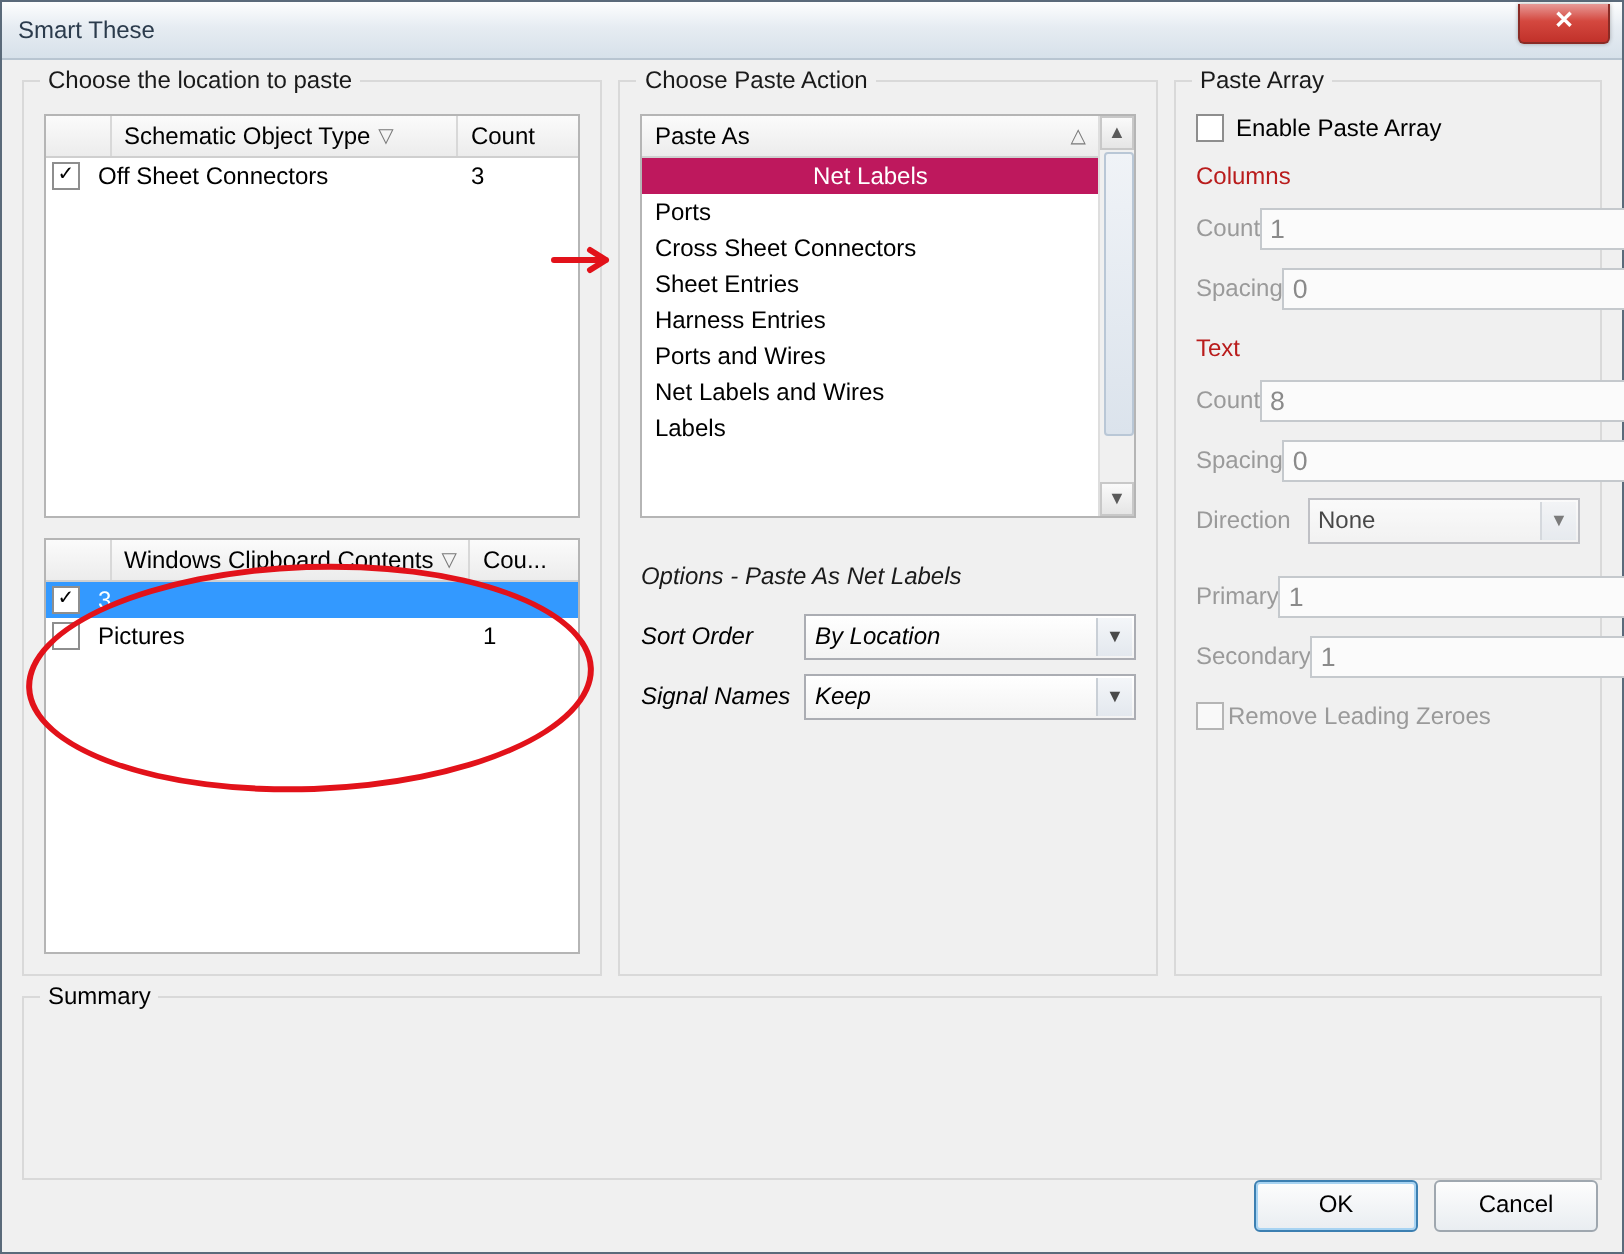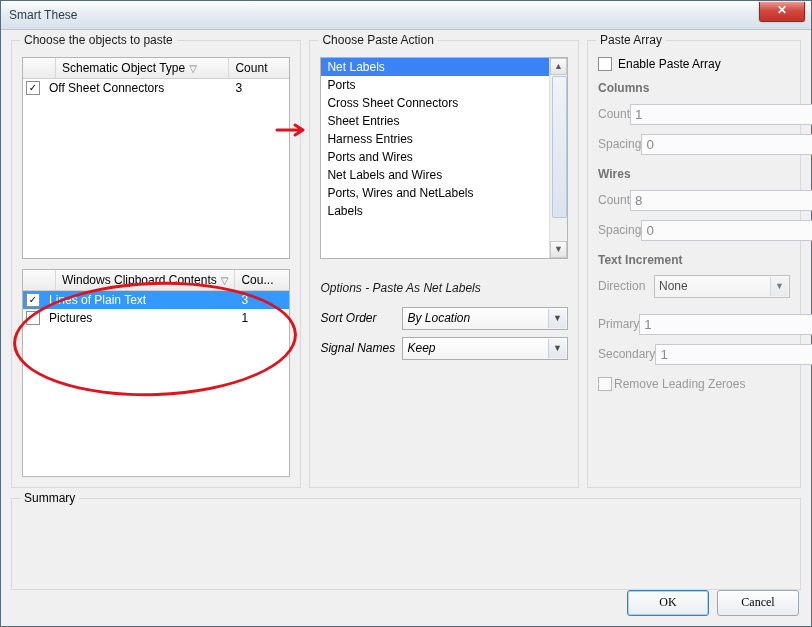--- a/index.html
+++ b/index.html
@@ -23,60 +23,60 @@
 .tr{display:flex;height:18px;align-items:center;}
 .tr.selected{background:#3399ff;color:#fff;}
 .td{padding:0 6px;overflow:hidden;white-space:nowrap;}
 .td.chk{width:20px;padding:0;display:flex;justify-content:center;}
 .chkbox{width:12px;height:12px;border:1px solid #8e8e8e;background:#fff;display:inline-flex;align-items:center;justify-content:center;font-size:10px;line-height:1;color:#000;}
 .gap{height:10px;}
 .paste-as{border:1px solid #b5b5b5;background:#fff;height:200px;display:flex;}
 .paste-list{flex:1;overflow:hidden;}
 .paste-head{background:linear-gradient(#fbfbfb,#ececec);height:20px;border-bottom:1px solid #cfcfcf;display:flex;align-items:center;padding:0 6px;}
 .paste-items .item{padding:1px 6px;height:16px;line-height:16px;cursor:default;}
-.paste-items .item.selected{background:#3b82f6;color:#fff;}
+.paste-items .item.selected{background:#be185d;color:#fff;text-align:center;}
 .vscroll{width:17px;background:#f0f0f0;border-left:1px solid #dedede;position:relative;}
 .vscroll .arrow{position:absolute;left:0;width:17px;height:17px;background:linear-gradient(#fafafa,#e5e5e5);border:1px solid #c8c8c8;box-sizing:border-box;text-align:center;font-size:9px;color:#5a5a5a;line-height:14px;}
 .vscroll .arrow.up{top:0;}
 .vscroll .arrow.down{bottom:0;}
 .vscroll .thumb{position:absolute;left:2px;width:13px;top:18px;height:140px;background:linear-gradient(#f0f3f7,#dbe3ec);border:1px solid #b9c7d6;border-radius:2px;}
 .subgroup{margin-top:22px;font-style:italic;}
 .sub-legend{color:#1a1a1a;margin-bottom:10px;}
 .formrow{display:flex;align-items:center;height:26px;margin-bottom:4px;}
 .formrow label{width:82px;color:#000000;}
 .formrow.disabled label{color:#9a9a9a;}
 .combo{flex:1;height:21px;border:1px solid #abadb3;background:linear-gradient(#fff,#f3f3f3);display:flex;align-items:center;padding:0 4px;position:relative;}
 .combo .caret{position:absolute;right:1px;top:1px;bottom:1px;width:17px;background:linear-gradient(#f4f6f9,#e3e8ee);border-left:1px solid #c9cfd6;display:flex;align-items:center;justify-content:center;font-size:9px;color:#4a4a4a;}
 .txt{flex:1;height:21px;border:1px solid #c5c9cd;background:#fbfbfb;padding:0 4px;color:#8a8a8a;box-sizing:border-box;}
-.col3 .sect{color:#737373;margin:10px 0 6px 0;font-weight:bold;}
+.col3 .sect{color:#b91c1c;margin:10px 0 6px 0;}
 .col3 .topchk{display:flex;align-items:center;gap:6px;margin-bottom:6px;}
 .summary{margin:10px;border:1px solid #d9d9d9;padding:16px 10px 10px 10px;position:relative;height:92px;box-sizing:border-box;}
 .summary>.legend{position:absolute;top:-8px;left:8px;background:#f0f0f0;padding:0 4px;}
 .btnbar{position:absolute;right:12px;bottom:10px;display:flex;gap:8px;}
-.btn{width:80px;height:24px;border:1px solid #9fa7af;background:linear-gradient(#fdfdfd,#e9edf1);border-radius:3px;text-align:center;line-height:22px;cursor:default;font-family:Liberation Serif, serif;}
+.btn{width:80px;height:24px;border:1px solid #9fa7af;background:linear-gradient(#fdfdfd,#e9edf1);border-radius:3px;text-align:center;line-height:22px;cursor:default;}
 .btn.primary{border:1px solid #3c7fb1;box-shadow:0 0 0 1px #a7d3f2 inset;}
 
 .red-arrow{position:absolute;pointer-events:none;}
 .red-arrow svg{overflow:visible;}
 .red-ellipse{position:absolute;pointer-events:none;border:3px solid #e2121a;border-radius:50%;}
 </style>
 </head>
 <body>
 
 <div class="window">
   <div class="titlebar">
     <span class="title">Smart These</span>
     <div class="close-btn"><span>✕</span></div>
   </div>
 
   <div class="body">
     <div class="cols">
 
       <div class="group col1">
-        <span class="legend">Choose the objects to paste</span>
+        <span class="legend">Choose the location to paste</span>
 
         <div class="table" style="flex:0 0 200px">
           <div class="thead">
             <div class="th chk"></div>
             <div class="th" style="flex:1">
                 <span>Schematic Object Type</span>
                 <span class="sort-glyph">▽</span>
               </div>
             <div class="th" style="width:48px;border-right:none">Count</div>
           </div>
@@ -100,48 +100,50 @@
                 <span>Windows Clipboard Contents</span>
                 <span class="sort-glyph">▽</span>
               </div>
             <div class="th" style="width:42px;border-right:none">Cou...</div>
           </div>
           <div class="tbody">
             <div class="tr selected">
               <div class="td chk">
                   <span class="chkbox">✓</span>
                 </div>
-              <div class="td" style="flex:1">Lines of Plain Text</div>
               <div class="td" style="width:42px">3</div>
             </div>
             <div class="tr">
               <div class="td chk">
                   <span class="chkbox"></span>
                 </div>
               <div class="td" style="flex:1">Pictures</div>
               <div class="td" style="width:42px">1</div>
             </div>
           </div>
         </div>
       </div>
 
       <div class="group col2">
         <span class="legend">Choose Paste Action</span>
 
         <div class="paste-as">
           <div class="paste-list">
+            <div class="paste-head">
+                <span>Paste As</span>
+                <span class="sort-glyph" style="margin-left:auto">△</span>
+              </div>
             <div class="paste-items" id="paste-items">
                 <div class="item selected">Net Labels</div>
                 <div class="item">Ports</div>
                 <div class="item">Cross Sheet Connectors</div>
                 <div class="item">Sheet Entries</div>
                 <div class="item">Harness Entries</div>
                 <div class="item">Ports and Wires</div>
                 <div class="item">Net Labels and Wires</div>
-                <div class="item">Ports, Wires and NetLabels</div>
                 <div class="item">Labels</div>
               </div>
           </div>
           <div class="vscroll">
             <div class="arrow up">▲</div>
             <div class="thumb"></div>
             <div class="arrow down">▼</div>
           </div>
         </div>
 
@@ -175,31 +177,30 @@
         <div class="sect">Columns</div>
         <div class="formrow disabled">
             <label>Count</label>
             <input class="txt" disabled="" value="1" style="">
           </div>
         <div class="formrow disabled">
             <label>Spacing</label>
             <input class="txt" disabled="" value="0" style="">
           </div>
 
-        <div class="sect">Wires</div>
+        <div class="sect">Text</div>
         <div class="formrow disabled">
             <label>Count</label>
             <input class="txt" disabled="" value="8" style="">
           </div>
         <div class="formrow disabled">
             <label>Spacing</label>
             <input class="txt" disabled="" value="0" style="">
           </div>
 
-        <div class="sect">Text Increment</div>
         <div class="formrow disabled">
             <label style="width:56px">Direction</label>
           <div class="combo" style="opacity:.7">
             <span>None</span>
             <span class="caret">▼</span>
           </div>
         </div>
         <div style="height:8px"></div>
         <div class="formrow disabled">
             <label>Primary</label>

